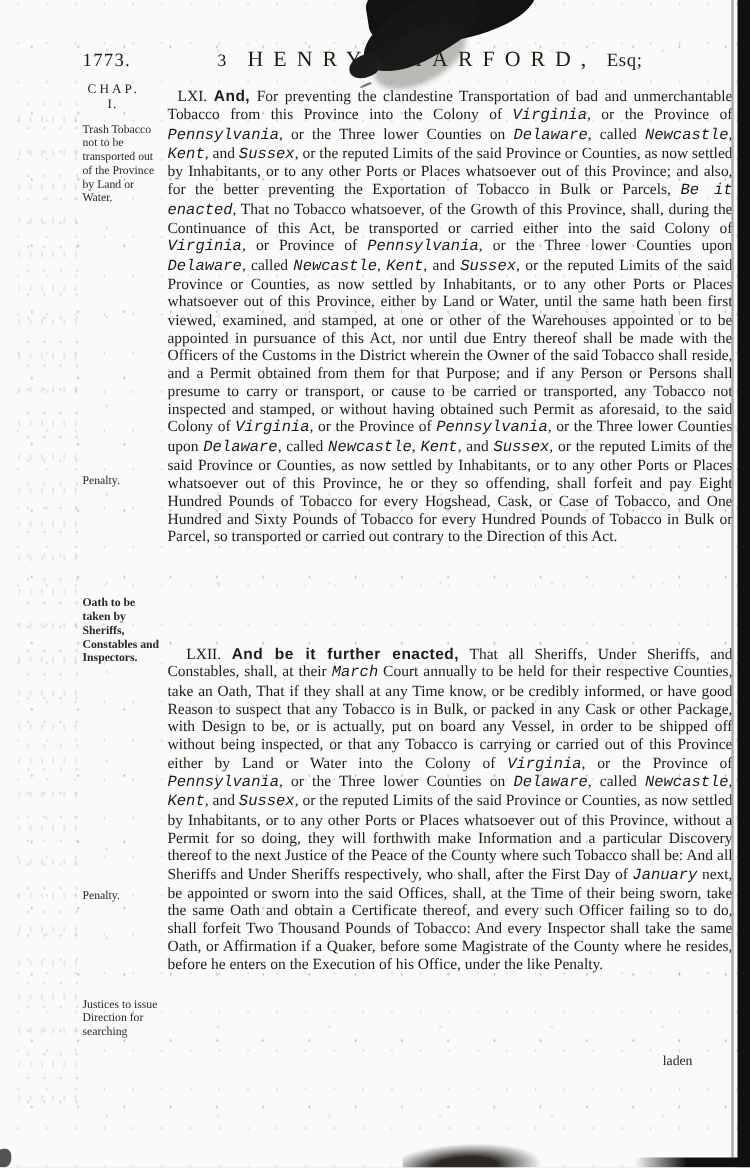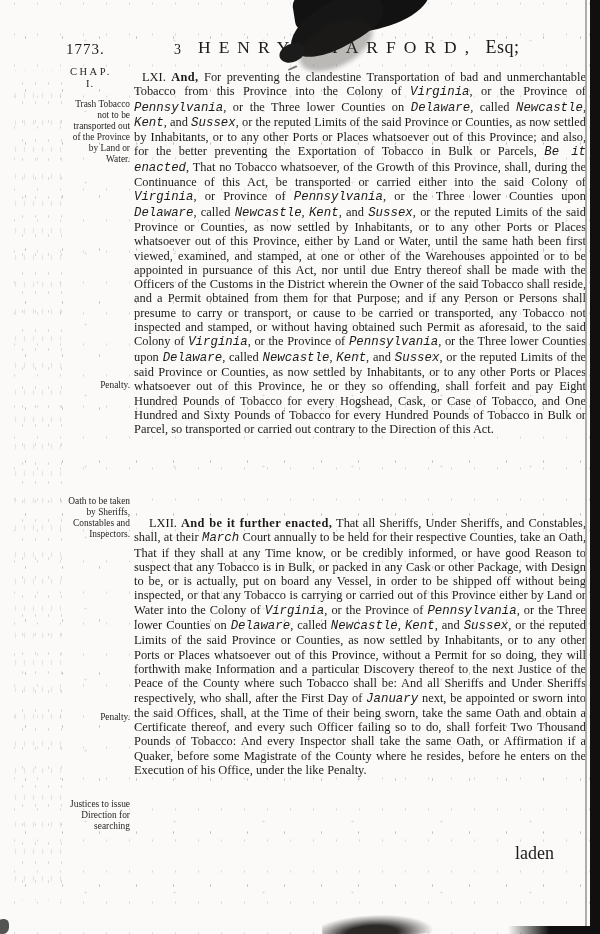--- a/index.html
+++ b/index.html
@@ -28,53 +28,53 @@
     background-size:13px 19px, 9px 27px;
     background-position:2px 4px, 6px 12px;
     opacity:.55;
   }
 
   
   .year{position:absolute;left:66px;top:41px;font-size:15px;letter-spacing:1px;}
   .sig{position:absolute;left:174px;top:42px;font-size:14px;}
   .title{position:absolute;left:198px;top:37px;font-size:17.5px;white-space:nowrap;}
   .title .caps{letter-spacing:8px;word-spacing:16px;}
-  .title .esq{font-size:18px;margin-left:4px;letter-spacing:.5px;text-align:center;}
+  .title .esq{font-size:15px;margin-left:4px;letter-spacing:.5px;text-align:center;}
 
   
   .blot{position:absolute;inset:0;pointer-events:none;}
   .blot div{position:absolute;}
   .b1{left:293px;top:-26px;width:137px;height:58px;background:#121212;border-radius:45% 55% 60% 40%;transform:rotate(-9deg);}
   .b2{left:286px;top:2px;width:100px;height:46px;background:#161616;border-radius:55% 45% 40% 60%;transform:rotate(-31deg);}
   .b3{left:279px;top:44px;width:26px;height:18px;background:#1b1b1b;border-radius:50% 50% 45% 55%;transform:rotate(-25deg);
       box-shadow:16px 8px 0 -7px rgba(25,25,25,.8), -6px 14px 0 -8px rgba(40,40,40,.6);}
   .b4{left:296px;top:24px;width:80px;height:42px;background:rgba(35,32,30,.30);border-radius:50%;transform:rotate(-28deg);filter:blur(2px);}
 
   
-  .mnote{position:absolute;left:66px;width:64px;font-size:9.4px;line-height:11px;color:#262626;text-align:right;}
+  .mnote{position:absolute;left:66px;width:64px;font-size:9.4px;line-height:11px;color:#262626;text-align:left;}
   .chap{position:absolute;left:70px;top:66px;font-size:10.5px;color:#242424;}
   .chap .cword{letter-spacing:2.5px;}
   .chap .num{margin-left:16px;letter-spacing:1px;margin-top:1px;}
   .n-trash{top:99px;}
   .n-pen1{top:380px;}
-  .n-oath{top:496px;}
+  .n-oath{top:478px;font-weight:bold;}
   .n-pen2{top:712px;}
   .n-just{top:799px;}
 
   
   .sec{
     position:absolute;left:134px;width:452px;margin:0;
     font-size:12.4px;line-height:14.3px;text-align:justify;text-indent:15px;
   }
   .s1{top:70px;text-indent:8px;}
   .s2{top:516px;}
   .s3{top:799px;}
   .sec i{font-style:italic;font-family:Liberation Mono, monospace;}
-  .enact{font-weight:bold;font-family:Liberation Serif, serif;letter-spacing:.4px;}
-  .catchword{position:absolute;left:134px;top:843px;width:420px;text-align:right;font-size:18px;}
+  .enact{font-weight:bold;font-family:Liberation Sans, sans-serif;letter-spacing:.4px;}
+  .catchword{position:absolute;left:134px;top:843px;width:420px;text-align:right;font-size:11px;}
 
   
   .edge-gray{position:absolute;left:585px;top:0;width:2px;height:934px;background:#9a9a9a;opacity:.8;}
   .edge-black{position:absolute;left:590px;top:0;width:10px;height:934px;background:#101010;}
   .edge-bottom{position:absolute;left:508px;top:926px;width:92px;height:8px;background:linear-gradient(to right, rgba(16,16,16,0), #101010 45%);}
   .smudge{position:absolute;left:322px;top:915px;width:110px;height:21px;transform:rotate(-3deg);
     background:radial-gradient(ellipse at 45% 85%, rgba(25,22,20,.92) 0 30%, rgba(25,22,20,.35) 55%, transparent 72%);}
   .corner-mark{position:absolute;left:-4px;top:919px;width:13px;height:15px;background:#2a2a2a;border-radius:60% 40% 50% 50%;opacity:.8;}
 </style>
 </head>

